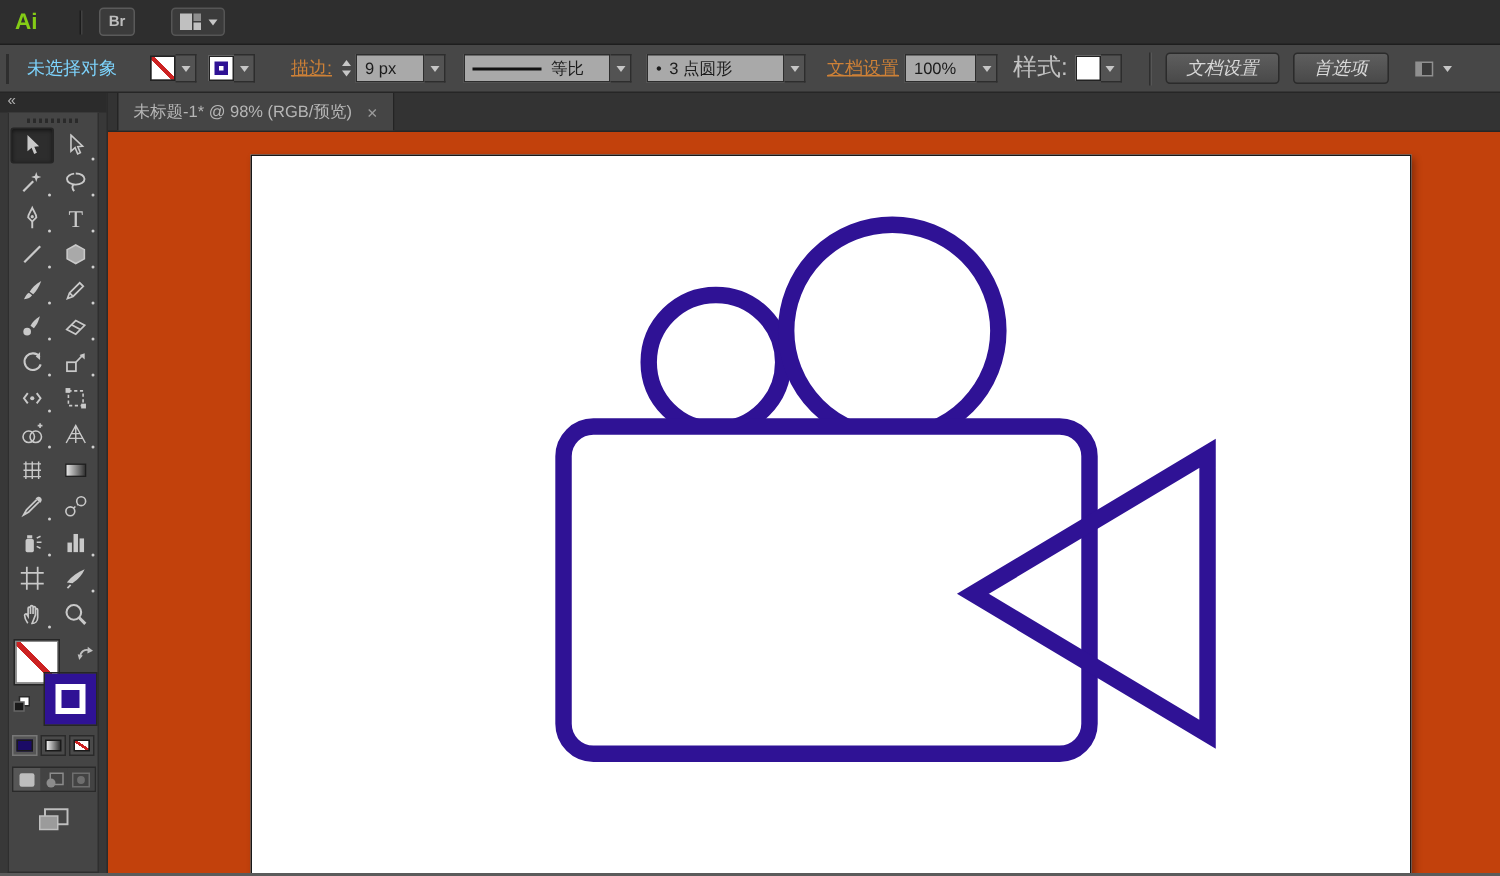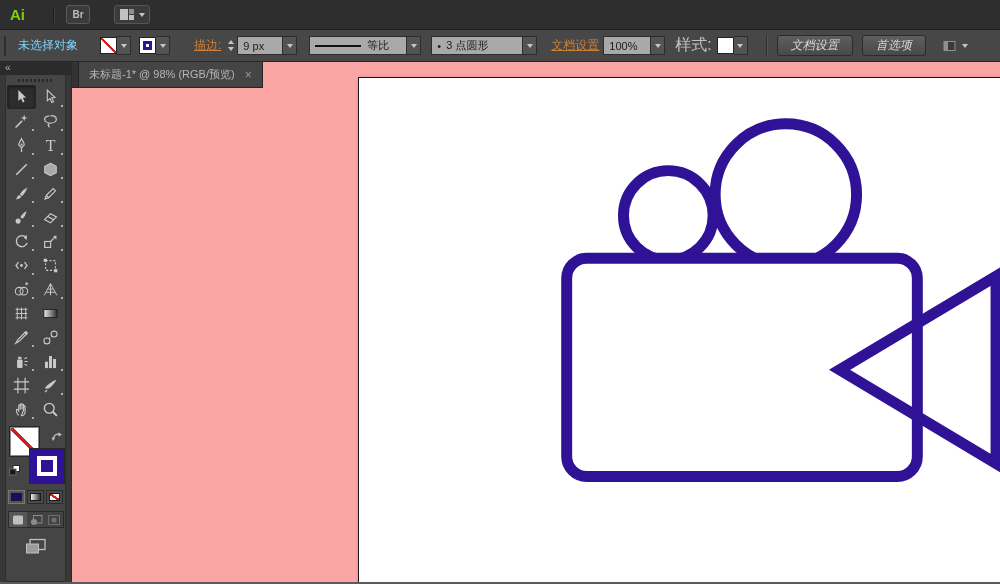--- a/index.html
+++ b/index.html
@@ -75,21 +75,21 @@
   .mini-row { display:flex; gap:2px; margin-top:7px; }
   .mini-btn { width:17px; height:14px; background:#4A4A4A; border:1px solid #2A2A2A;
     display:flex; align-items:center; justify-content:center; }
   .mini-btn.sel { border-color:#777; background:#555; }
   .mini-fill { width:11px; height:8px; border:1px solid #1a1a1a; }
   .draw-modes { display:flex; margin-top:7px; border:1px solid #2A2A2A; }
   .dmode { width:18px; height:15px; display:flex; align-items:center; justify-content:center; background:#434343; }
   .dmode.active { background:#575757; }
   .screen-mode { margin-top:10px; display:flex; justify-content:center; }
   
-  .canvas-col { flex:1; display:flex; flex-direction:row; background:#fca5a5; min-width:0;text-align:right; }
+  .canvas-col { flex:1; display:flex; flex-direction:column; background:#c2410c; min-width:0;text-align:right; }
   .tabbar { height:26px; background:#333333; border-bottom:1px solid #262626; display:flex; align-items:stretch; }
   .tab { margin-left:6px; background:#454545; border-right:1px solid #242424; border-left:1px solid #242424;
     display:flex; align-items:center; gap:10px; padding:0 10px; color:#B6B6B6; font-size:11px; white-space:nowrap; }
   .tab-close { color:#9A9A9A; font-size:12px; line-height:1; }
   .pasteboard { flex:1; position:relative; overflow:hidden; }
   .artboard { position:absolute; left:95px; top:15px; width:774px; height:520px;
     background:#FFFFFF; border:1px solid #181818; box-shadow:2px 2px 5px rgba(0,0,0,.35); }
   .drawing { position:absolute; inset:0; width:100%; height:100%; }
 </style>
 </head>

